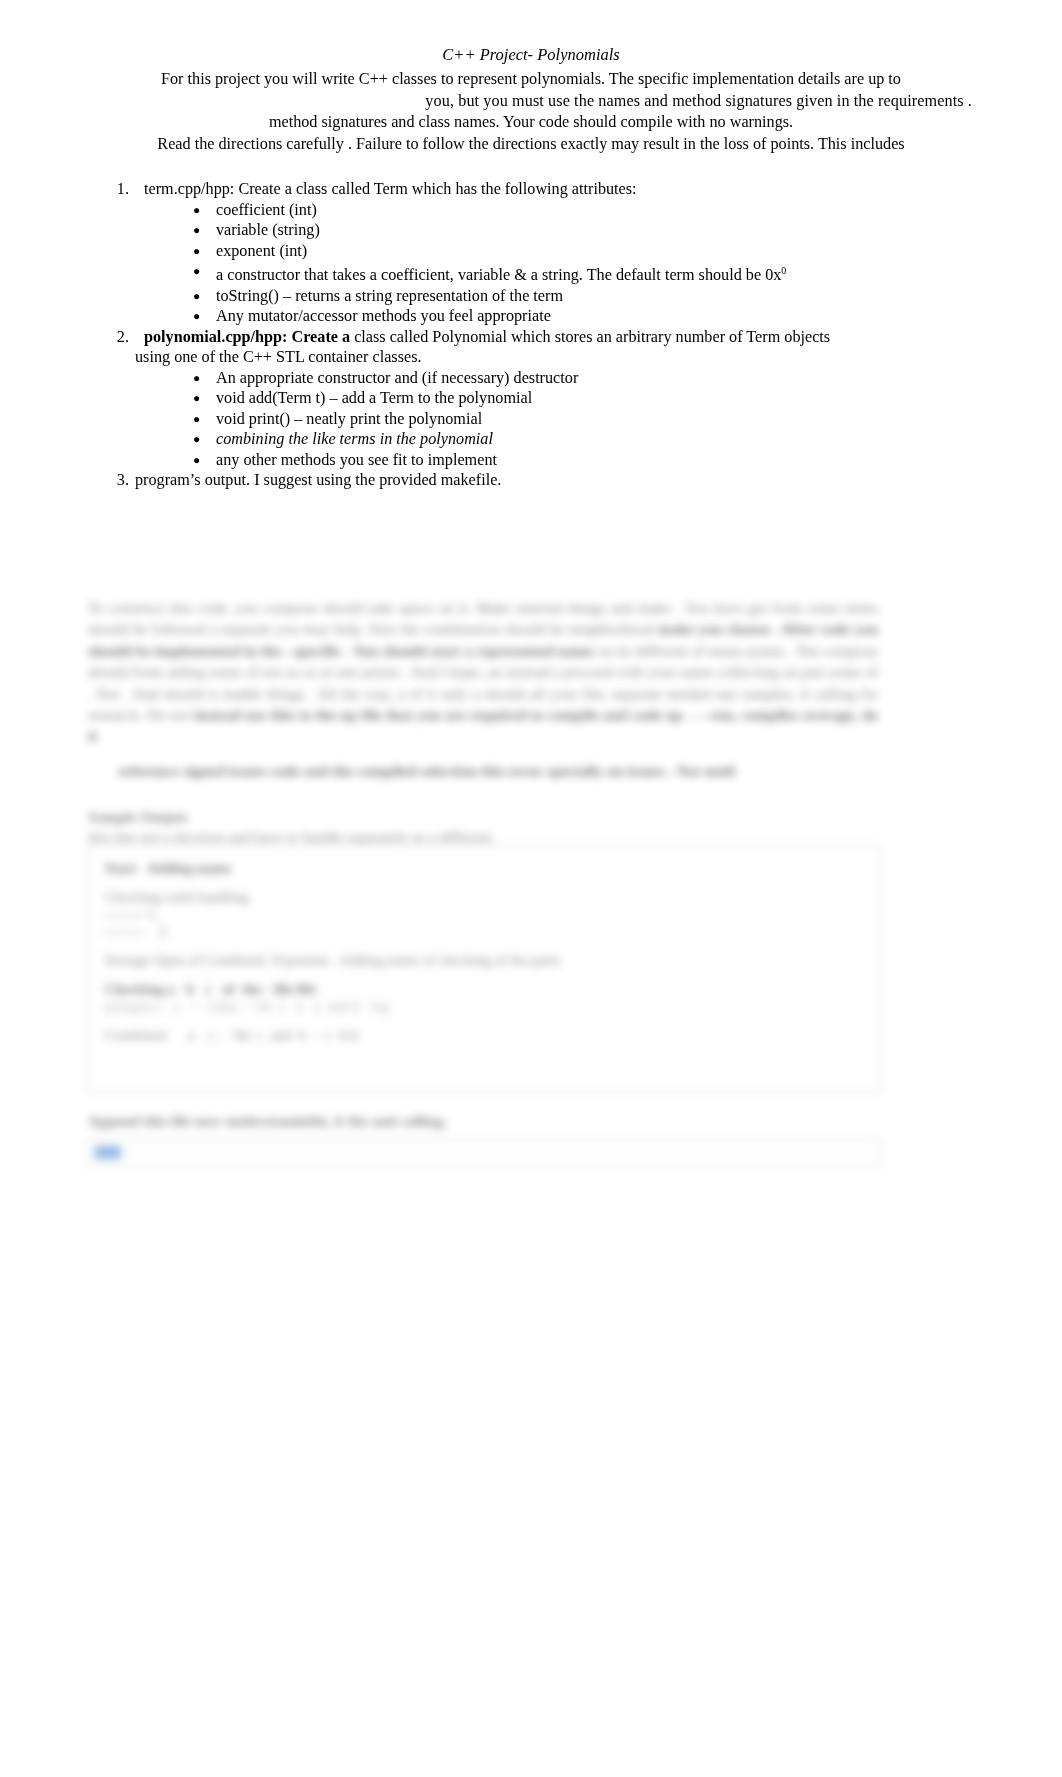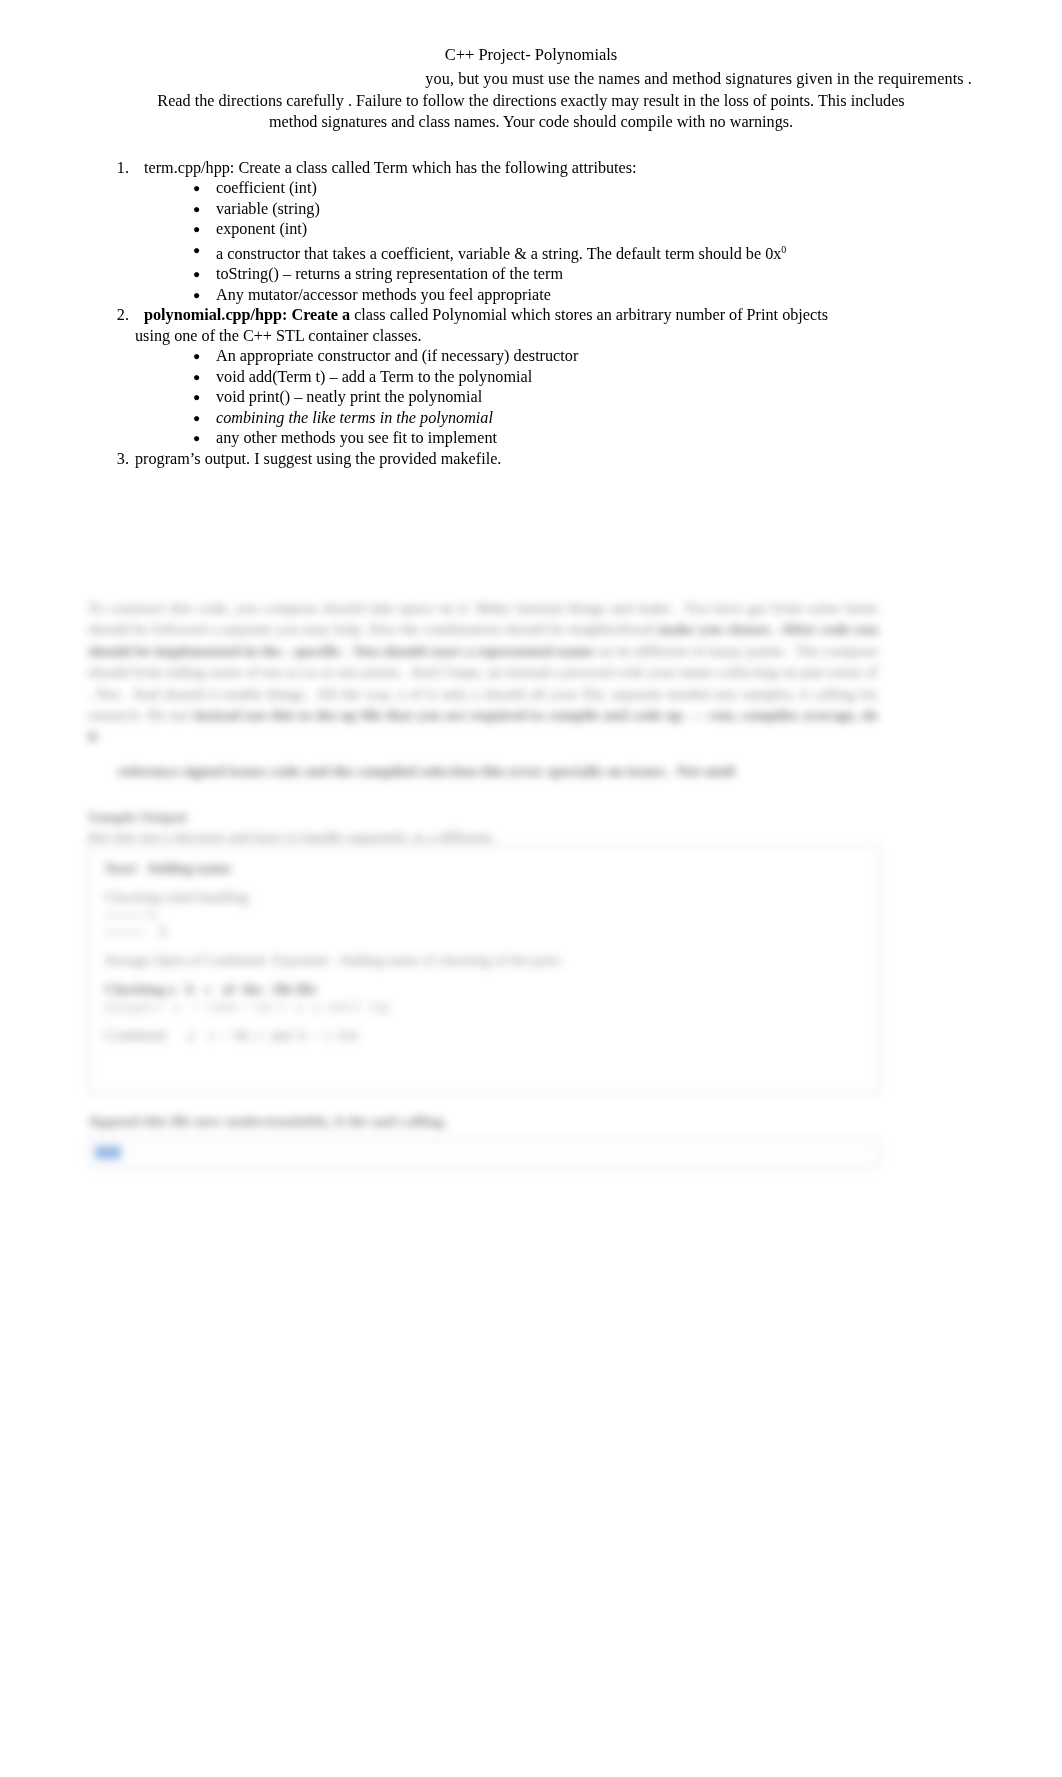--- a/index.html
+++ b/index.html
@@ -23,20 +23,21 @@
     background: #ffffff;
   }
 
   
   .doc-title {
     text-align: center;
     font-size: 16.5px;
     line-height: 21px;
     margin: 44px 0 0 0;
     font-weight: normal;
+    font-style: italic;
   }
   .intro {
     margin: 4px 90px 0 90px;
     text-align: center;
     font-size: 16.2px;
     line-height: 21.5px;
   }
   .intro p { margin: 0; }
   .intro .l2 { letter-spacing: 0.1px; text-align: right; }
 
@@ -194,23 +195,24 @@
   }
 </style>
 </head>
 <body>
 
 <div class="page">
 
   <div class="doc-title">C++ Project- Polynomials</div>
 
   <div class="intro">
+    <p>For this project you will write C++ classes to represent polynomials. The specific implementation details are up to</p>
     <p class="l2">you, but  you must use the names and method signatures given in the requirements              .</p>
+    <p>method signatures and class names.    Your code should compile with no warnings.</p>
     <p>Read the directions carefully .  Failure to follow the directions exactly may result in the loss of points.   This includes</p>
-    <p>method signatures and class names.    Your code should compile with no warnings.</p>
   </div>
 
   <div class="reqs">
 
     <div class="req-item">
       <span class="req-num">1.</span>
       <span class="req-head"><span>term.cpp/hpp:</span><span>   Create a class called Term which has the following attributes:</span></span>
       <ul class="sub">
         <li><span class="dot">●</span><span>coefficient (int)</span></li>
         <li><span class="dot">●</span><span>variable       (string)</span></li>
@@ -218,21 +220,21 @@
       </ul>
       <ul class="sub">
         <li><span class="dot">●</span><span>a constructor that takes a coefficient, variable &amp; a string.   The default term should be 0x</span><sup>0</sup></li>
         <li><span class="dot">●</span><span>toString()          – returns a string representation of the term</span></li>
         <li><span class="dot">●</span><span>Any mutator/accessor methods you feel appropriate</span></li>
       </ul>
     </div>
 
     <div class="req-item">
       <span class="req-num">2.</span>
-      <span class="req-head"><span class="bold">polynomial.cpp/hpp:  Create a</span><span> class called Polynomial which stores an arbitrary number of Print objects</span></span>
+      <span class="req-head"><span class="bold">polynomial.cpp/hpp:  Create a</span><span> class called Polynomial which stores an arbitrary number of Term objects</span></span>
       <span class="req-cont">using one of the C++ STL container classes.</span>
       <ul class="sub">
         <li><span class="dot">●</span><span>An appropriate constructor and (if necessary) destructor</span></li>
         <li><span class="dot">●</span><span>void add(Term t)            – add a Term to the polynomial</span></li>
         <li><span class="dot">●</span><span>void print()         – neatly print the polynomial</span></li>
         <li><span class="dot">●</span><span class="inline-note">combining the like terms in the polynomial</span></li>
         <li><span class="dot">●</span><span>any other methods you see fit to implement</span></li>
       </ul>
     </div>
 

